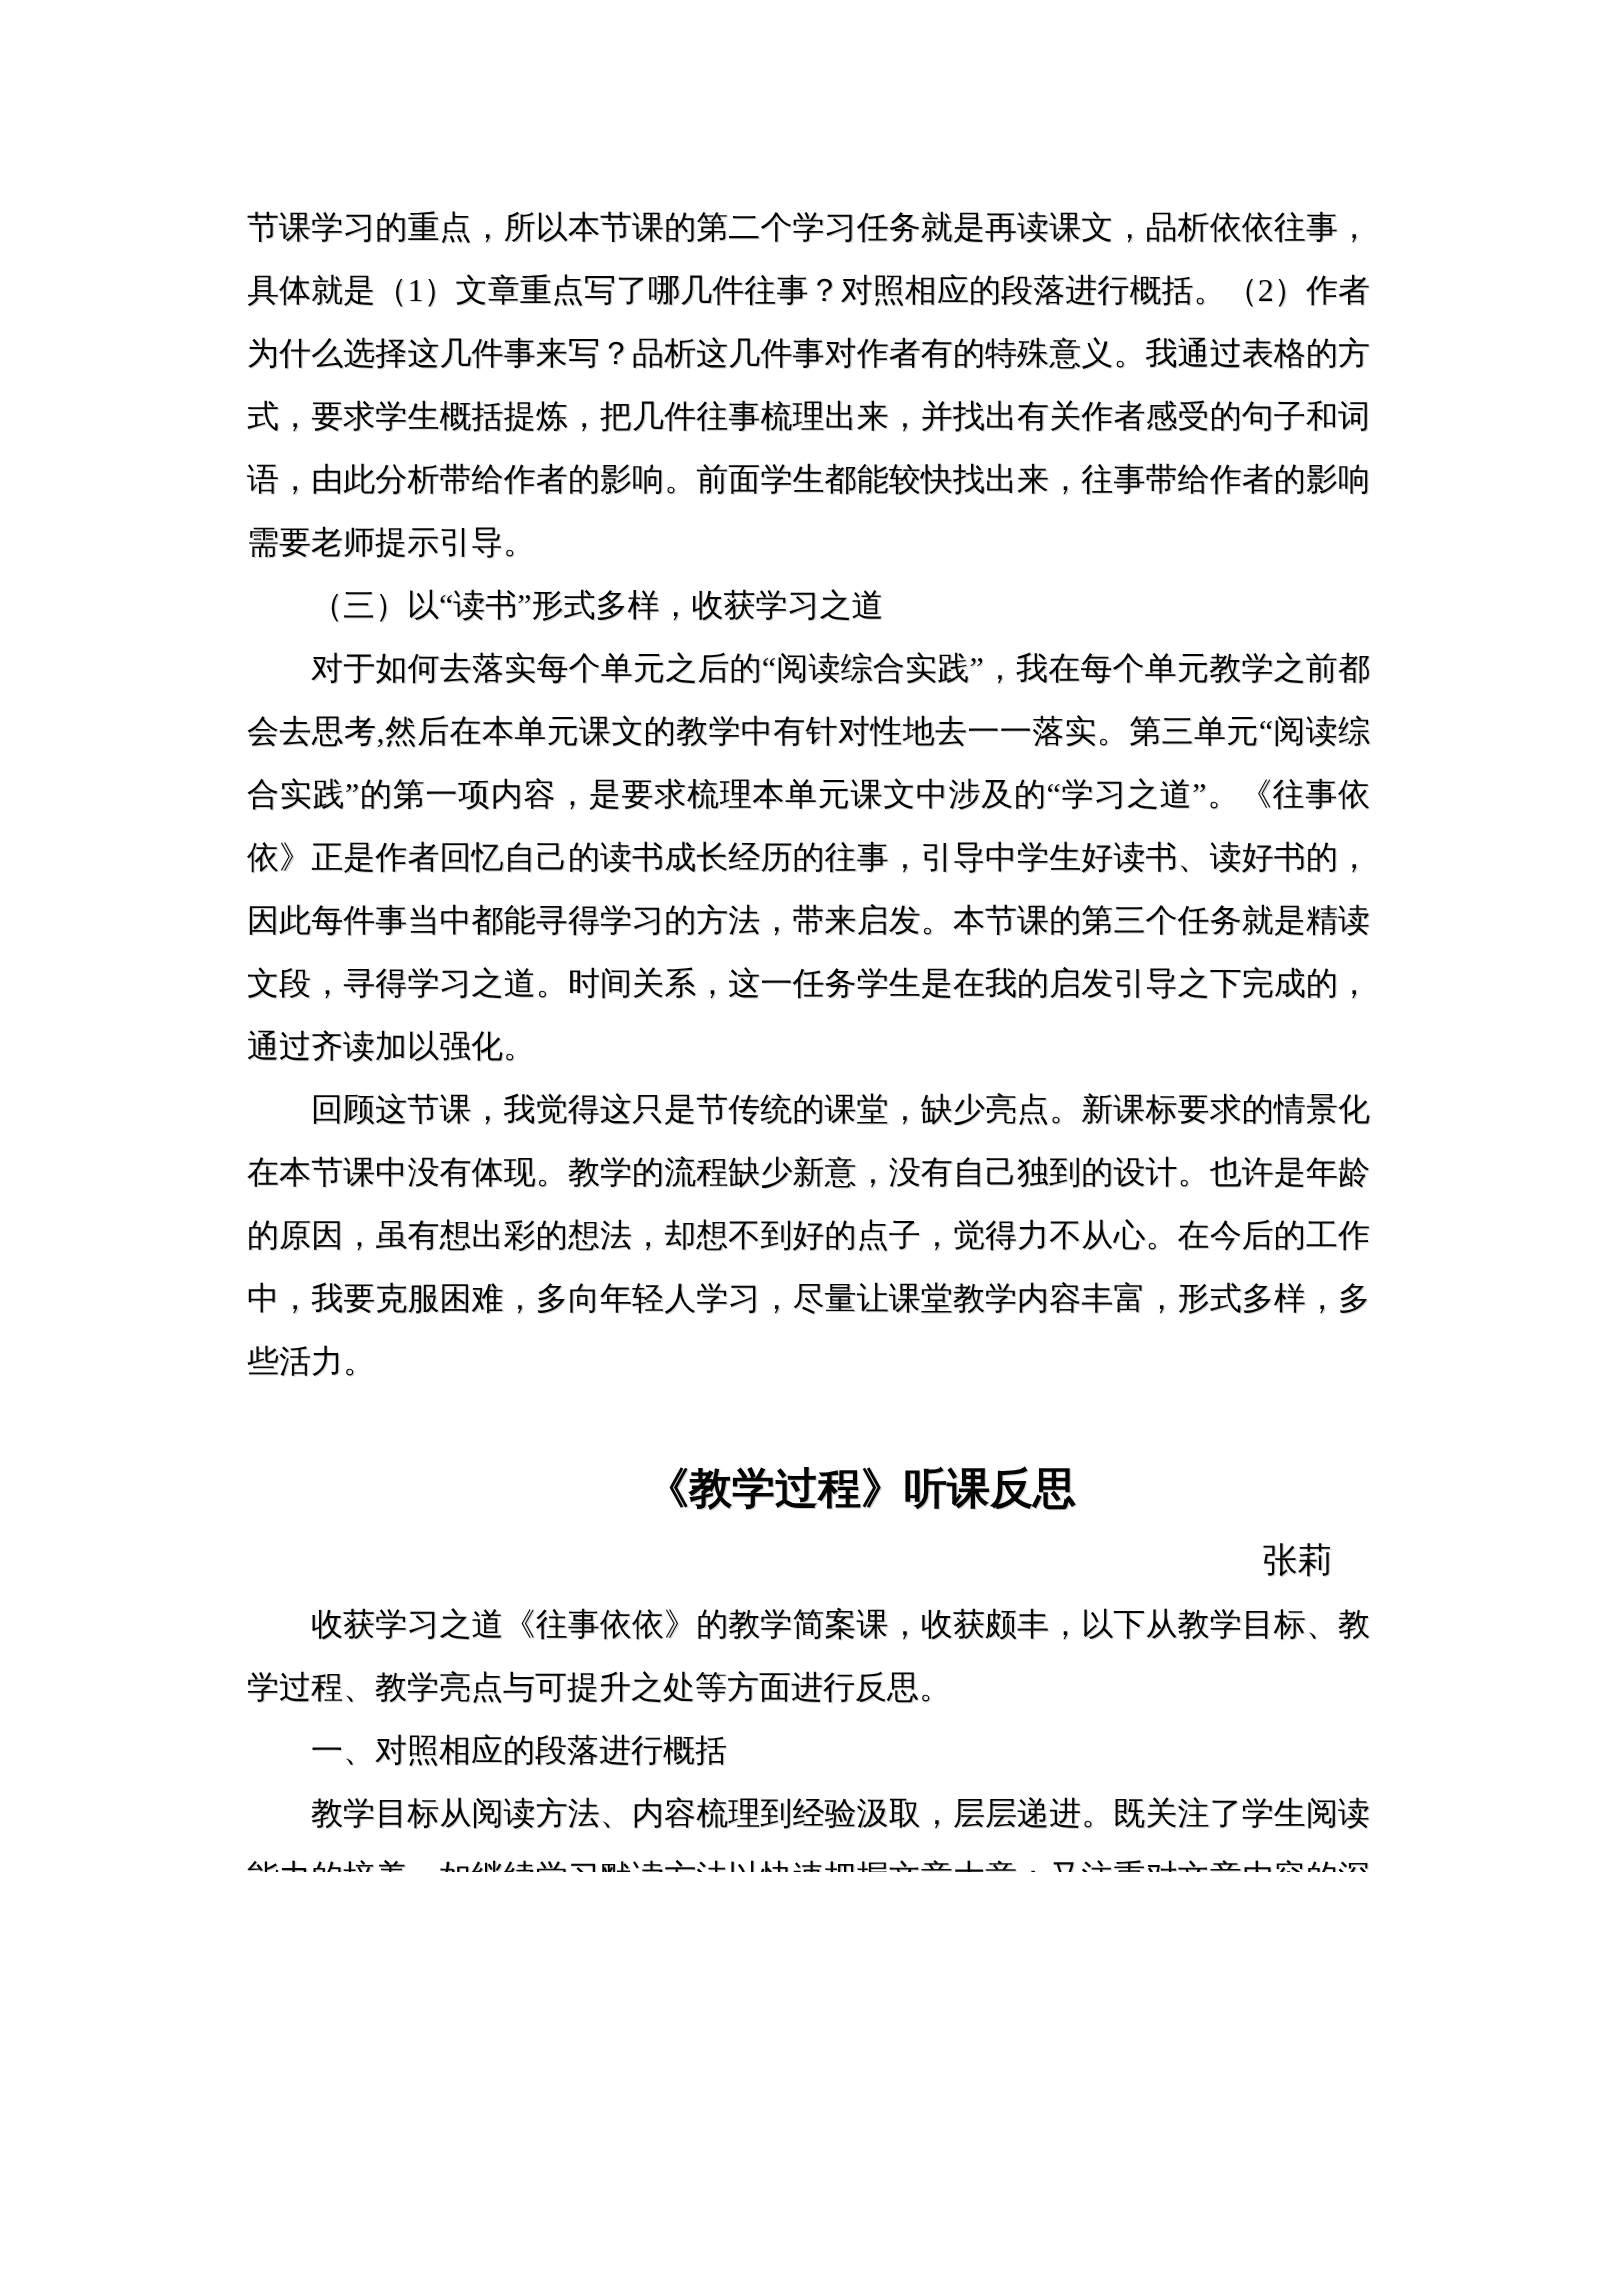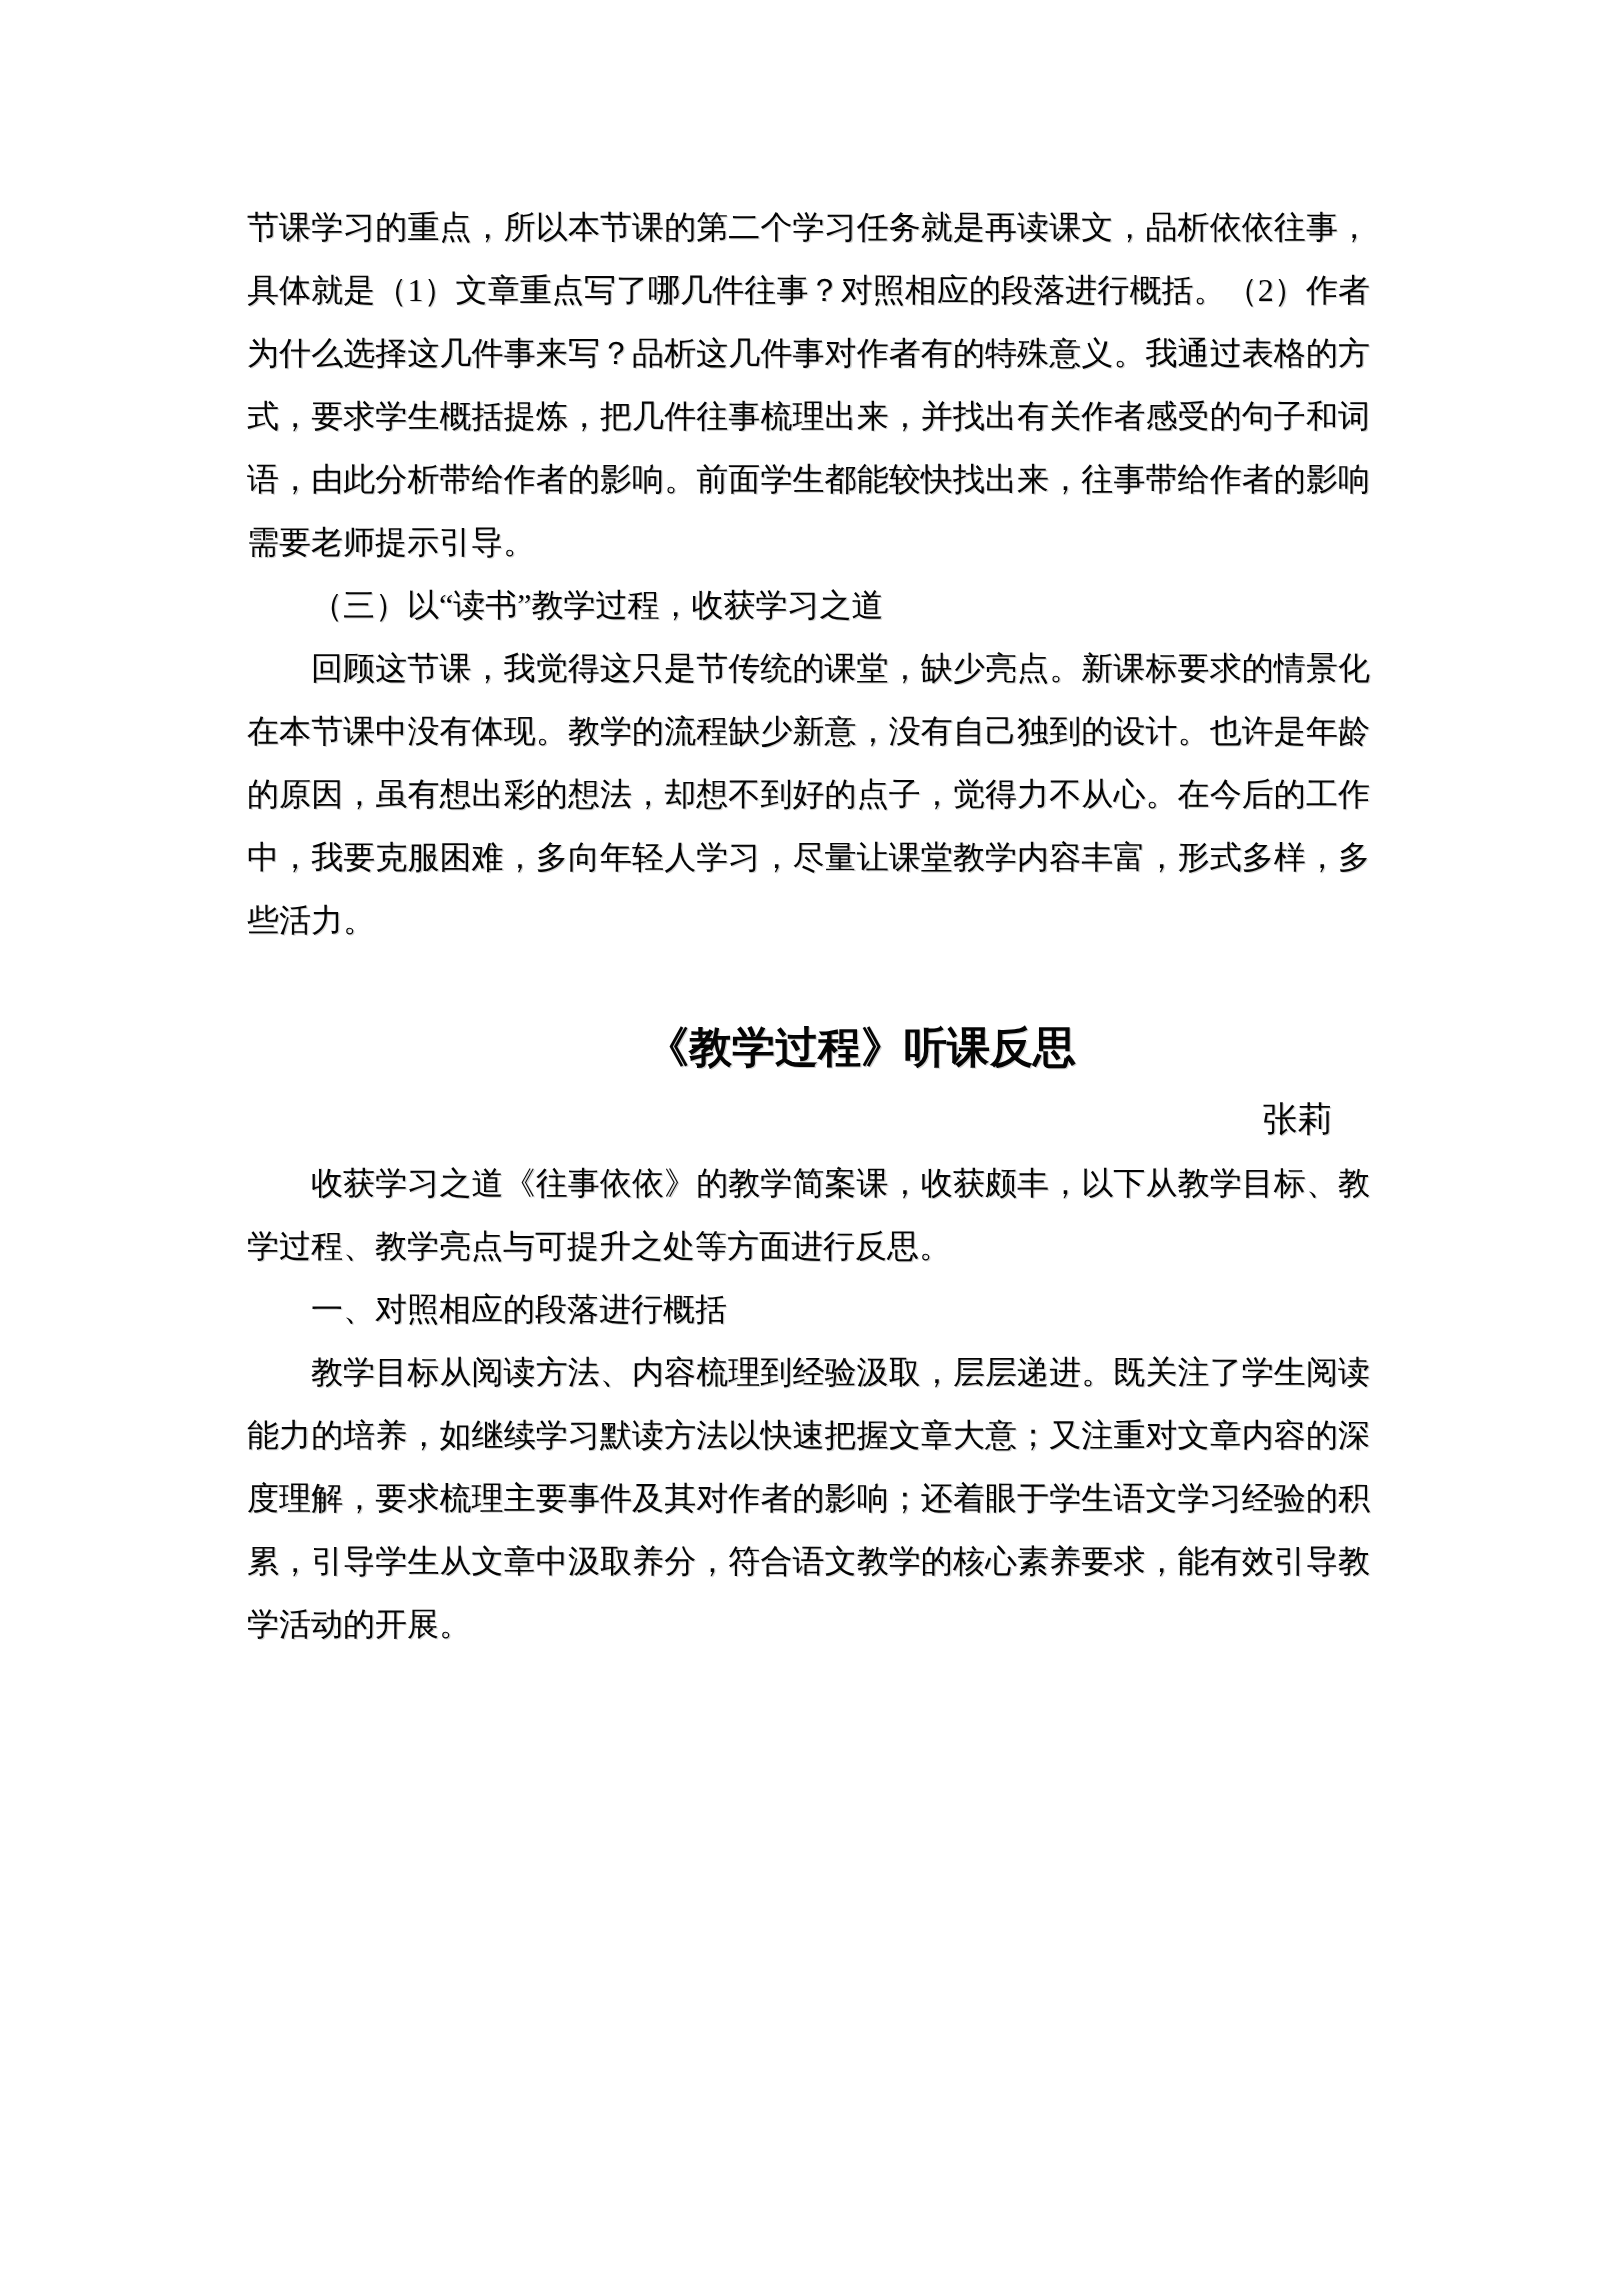--- a/index.html
+++ b/index.html
@@ -50,22 +50,23 @@
     text-shadow: 1.3px 1.3px 0 rgba(0,0,0,0.18);
   }
 </style>
 </head>
 <body>
 
 <div class="page">
 
   <p class="para noindent">节课学习的重点，所以本节课的第二个学习任务就是再读课文，品析依依往事，具体就是（1）文章重点写了哪几件往事？对照相应的段落进行概括。（2）作者为什么选择这几件事来写？品析这几件事对作者有的特殊意义。我通过表格的方式，要求学生概括提炼，把几件往事梳理出来，并找出有关作者感受的句子和词语，由此分析带给作者的影响。前面学生都能较快找出来，往事带给作者的影响需要老师提示引导。</p>
 
-  <p class="para">（三）以“读书”教学过程，收获学习之道</p>
+  <p class="para">（三）以“读书”形式多样，收获学习之道</p>
 
+  <p class="para">对于如何去落实每个单元之后的“阅读综合实践”，我在每个单元教学之前都会去思考,然后在本单元课文的教学中有针对性地去一一落实。第三单元“阅读综合实践”的第一项内容，是要求梳理本单元课文中涉及的“学习之道”。《往事依依》正是作者回忆自己的读书成长经历的往事，引导中学生好读书、读好书的，因此每件事当中都能寻得学习的方法，带来启发。本节课的第三个任务就是精读文段，寻得学习之道。时间关系，这一任务学生是在我的启发引导之下完成的，通过齐读加以强化。</p>
 
   <p class="para">回顾这节课，我觉得这只是节传统的课堂，缺少亮点。新课标要求的情景化在本节课中没有体现。教学的流程缺少新意，没有自己独到的设计。也许是年龄的原因，虽有想出彩的想法，却想不到好的点子，觉得力不从心。在今后的工作中，我要克服困难，多向年轻人学习，尽量让课堂教学内容丰富，形式多样，多些活力。</p>
 
   <h1 class="doc-title">《教学过程》听课反思</h1>
 
   <div class="doc-author">张莉</div>
 
   <p class="para">收获学习之道《往事依依》的教学简案课，收获颇丰，以下从教学目标、教学过程、教学亮点与可提升之处等方面进行反思。</p>
 
   <p class="para">一、对照相应的段落进行概括</p>

